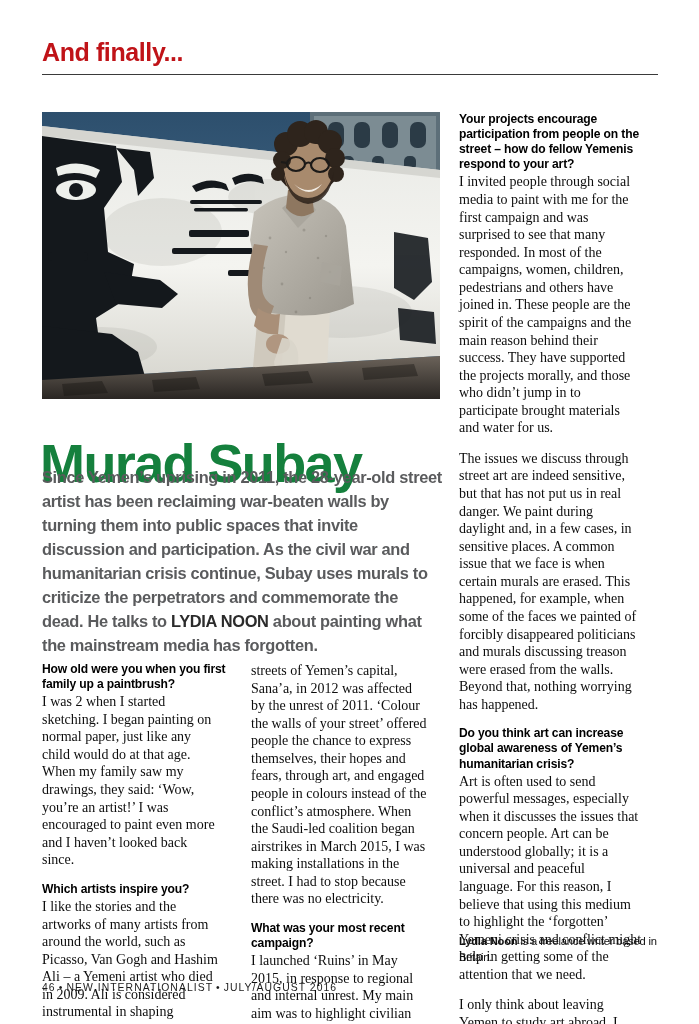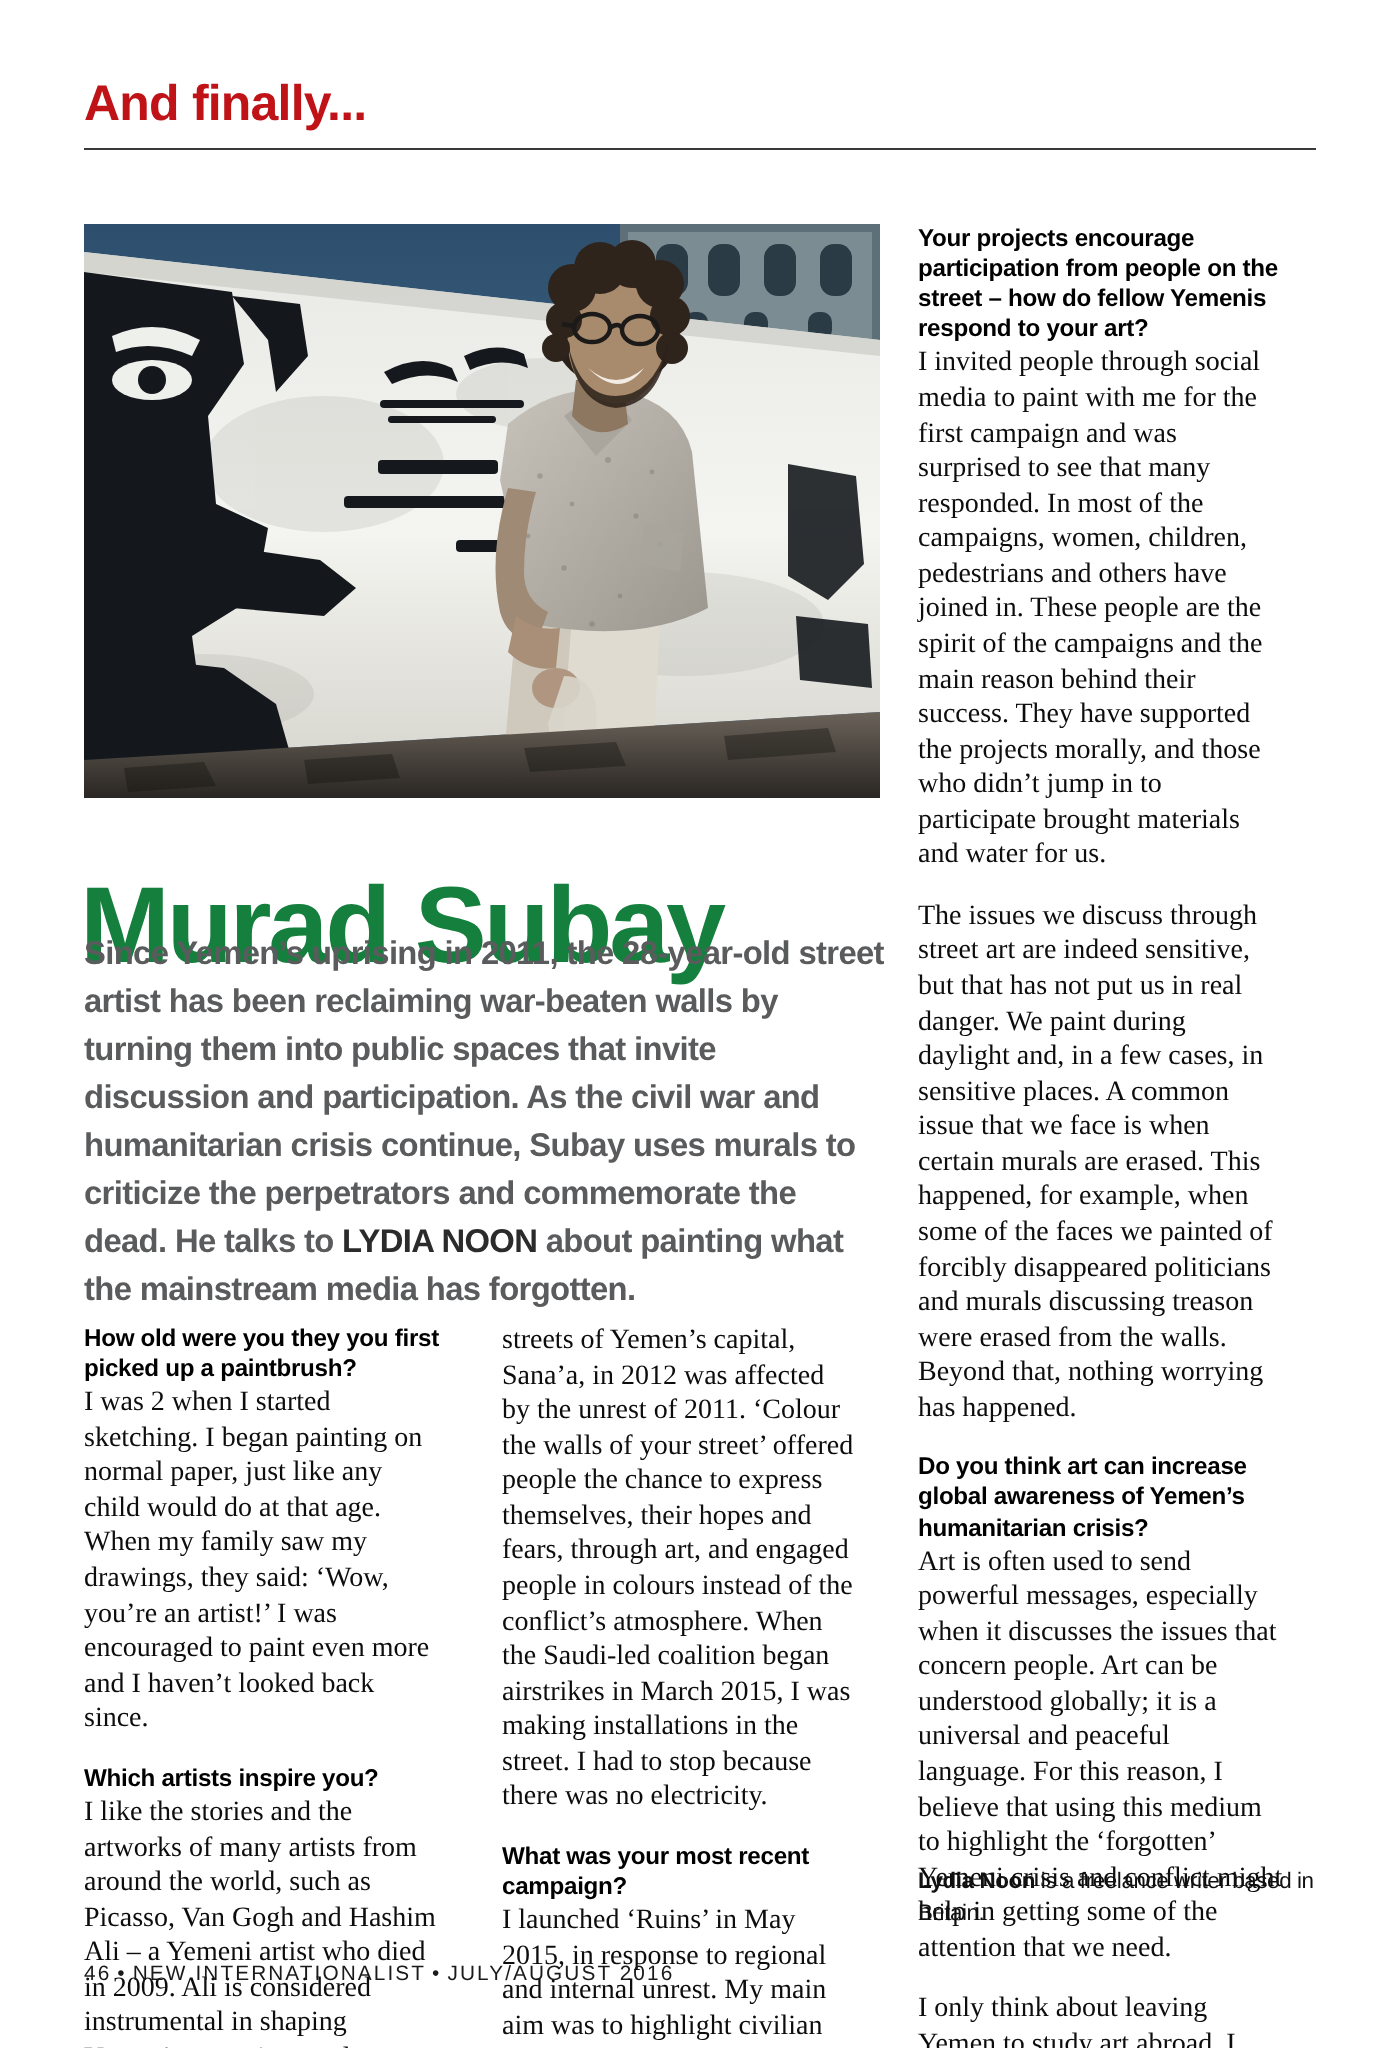--- a/index.html
+++ b/index.html
@@ -290,21 +290,21 @@
   </svg>
 </div>
 
 <h1 class="headline">Murad Subay</h1>
 
 <div class="standfirst">
   <span>Since Yemen’s uprising in 2011, the 28-year-old street artist has been reclaiming war-beaten walls by turning them into public spaces that invite discussion and participation. As the civil war and humanitarian crisis continue, Subay uses murals to criticize the perpetrators and commemorate the dead. He talks to </span><span class="byline">LYDIA NOON</span><span> about painting what the mainstream media has forgotten.</span>
 </div>
 
 <div class="col col-1">
-    <p class="q">How old were you they you first picked up a paintbrush?</p>
+    <p class="q">How old were you when you first family up a paintbrush?</p>
     <p class="a">I was 2 when I started sketching. I began painting on normal paper, just like any child would do at that age. When my family saw my drawings, they said: ‘Wow, you’re an artist!’ I was encouraged to paint even more and I haven’t looked back since.</p>
     <p class="q">Which artists inspire you?</p>
     <p class="a">I like the stories and the artworks of many artists from around the world, such as Picasso, Van Gogh and Hashim Ali – a Yemeni artist who died in 2009. Ali is considered instrumental in shaping Yemen’s emerging modern arts scene in the 1980s.</p>
     <p class="q">How does Yemen’s ongoing conflict affect your work?</p>
   </div>
 <div class="col col-2">
     <p class="a">streets of Yemen’s capital, Sana’a, in 2012 was affected by the unrest of 2011. ‘Colour the walls of your street’ offered people the chance to express themselves, their hopes and fears, through art, and engaged people in colours instead of the conflict’s atmosphere. When the Saudi-led coalition began airstrikes in March 2015, I was making installations in the street. I had to stop because there was no electricity.</p>
     <p class="q">What was your most recent campaign?</p>
     <p class="a">I launched ‘Ruins’ in May 2015, in response to regional and internal unrest. My main aim was to highlight civilian suffering by painting in the ruined places where people were reported as having been killed or injured. I also painted about other human rights violations that occurred during the war.</p>
   </div>

